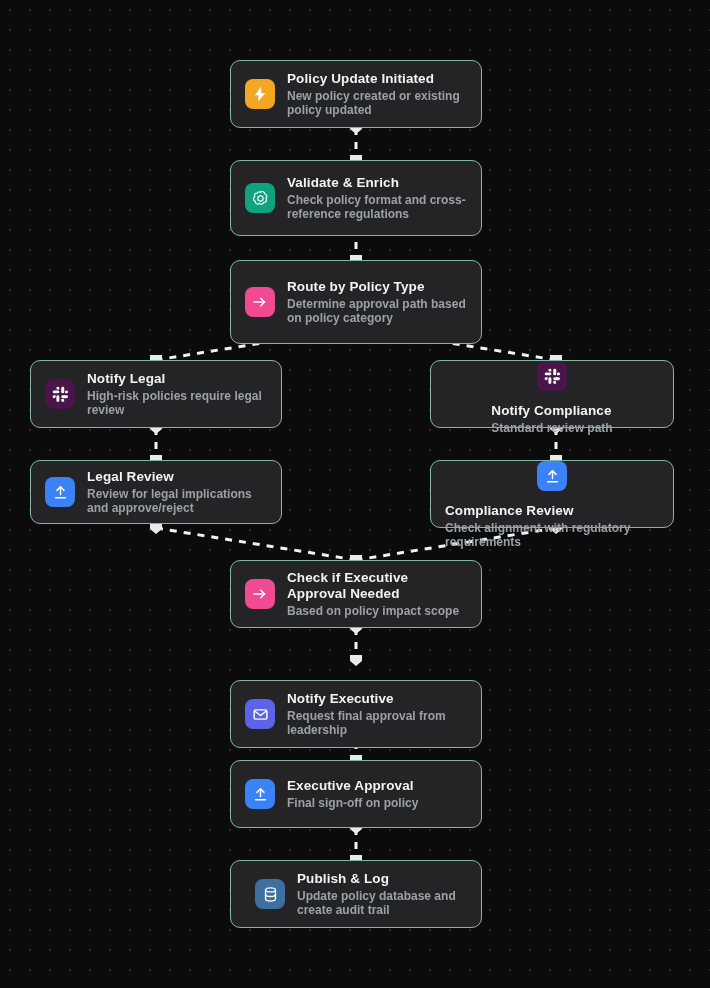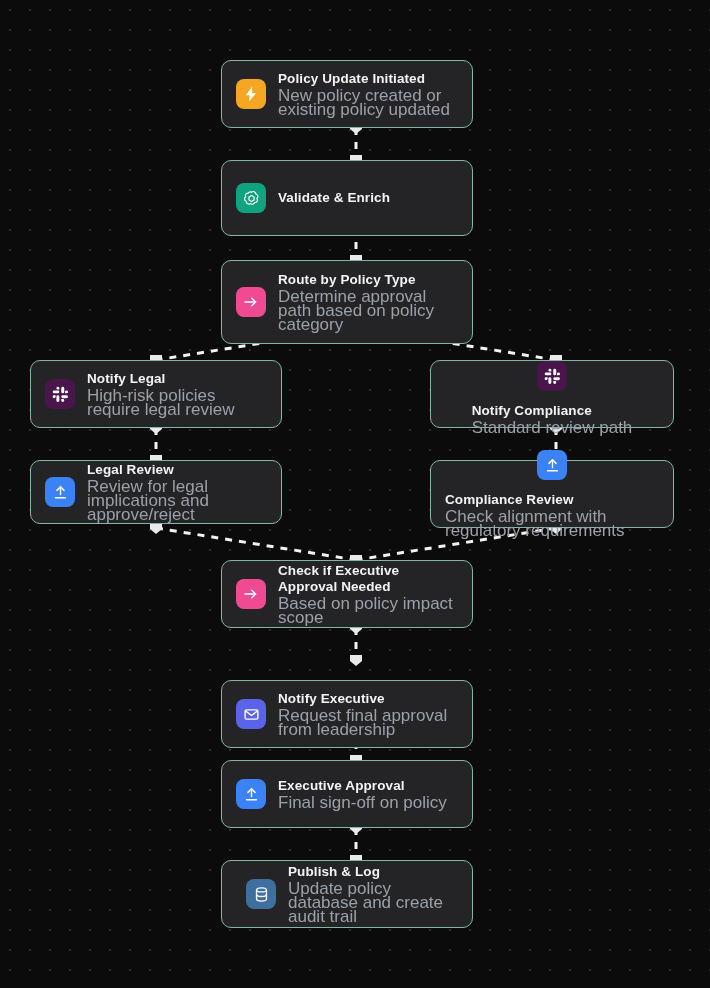--- a/index.html
+++ b/index.html
@@ -68,28 +68,28 @@
   .node-title {
     color: #f2f3f5;
     font-size: 13.5px;
     font-weight: 600;
     line-height: 16px;
     letter-spacing: 0.1px;
   }
 
   .node-desc {
     color: #9aa1a8;
-    font-size: 17px;
-    font-weight: 400;
+    font-size: 12px;
+    font-weight: 700;
     line-height: 14px;
     margin-top: 2px;
   }
 
   
-  .w-mid  { left: 221px; width: 252px; }
+  .w-mid  { left: 230px; width: 252px; }
   .w-left { left: 30px;  width: 252px; }
   .w-right{ left: 430px; width: 244px; flex-direction: column; }
 </style>
 </head>
 <body>
 
 <div id="canvas">
 
   <svg id="edges" viewBox="0 0 710 988" width="710" height="988" xmlns="http://www.w3.org/2000/svg">
     <defs>
@@ -155,20 +155,21 @@
 
   <div class="node w-mid" style="top:160px;height:76px;">
     <div class="node-icon" style="background:#10a37f;">
       <svg width="19" height="19" viewBox="0 0 24 24" fill="none" stroke="#ffffff" stroke-width="1.5" stroke-linecap="round" stroke-linejoin="round">
         <path d="M12 4.2a3.1 3.1 0 0 1 5.4 2.1 3.1 3.1 0 0 1 1.3 5.6 3.1 3.1 0 0 1-2.7 5.1 3.1 3.1 0 0 1-5.4 1.1 3.1 3.1 0 0 1-5.2-2.6 3.1 3.1 0 0 1-.6-5.7 3.1 3.1 0 0 1 2.9-4.6 3.1 3.1 0 0 1 4.3-1z"></path>
         <path d="M12 8.3 15.2 10.2 v3.8 L12 15.9 8.8 14 v-3.8z"></path>
       </svg>
     </div>
     <div class="node-text">
       <div class="node-title">Validate &amp; Enrich</div>
+      <div class="node-desc">Check policy format and cross-reference regulations</div>
     </div>
   </div>
 
   <div class="node w-mid" style="top:260px;height:84px;">
     <div class="node-icon" style="background:#ef4a92;">
       <svg width="18" height="18" viewBox="0 0 24 24" fill="none" stroke="#ffffff" stroke-width="2" stroke-linecap="round" stroke-linejoin="round">
         <line x1="4" y1="12" x2="18" y2="12"></line>
         <polyline points="13,7 18,12 13,17"></polyline>
       </svg>
     </div>
@@ -215,21 +216,21 @@
         <polyline points="7,9 12,4 17,9"></polyline>
         <line x1="5" y1="19.5" x2="19" y2="19.5"></line>
       </svg>
     </div>
     <div class="node-text">
       <div class="node-title">Legal Review</div>
       <div class="node-desc">Review for legal implications and approve/reject</div>
     </div>
   </div>
 
-  <div class="node w-right" style="top:460px;height:68px;justify-content:center;">
+  <div class="node w-right" style="top:460px;height:68px;">
     <div class="node-icon" style="background:#3b82f6;">
       <svg width="17" height="17" viewBox="0 0 24 24" fill="none" stroke="#ffffff" stroke-width="2" stroke-linecap="round" stroke-linejoin="round">
         <line x1="12" y1="4" x2="12" y2="15"></line>
         <polyline points="7,9 12,4 17,9"></polyline>
         <line x1="5" y1="19.5" x2="19" y2="19.5"></line>
       </svg>
     </div>
     <div class="node-text">
       <div class="node-title">Compliance Review</div>
       <div class="node-desc">Check alignment with regulatory requirements</div>

